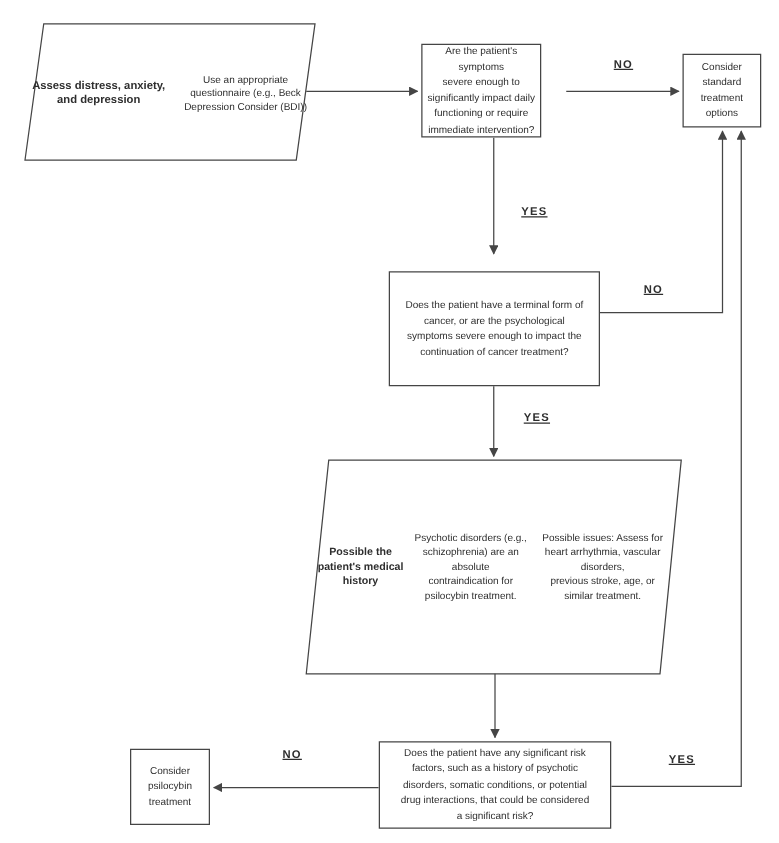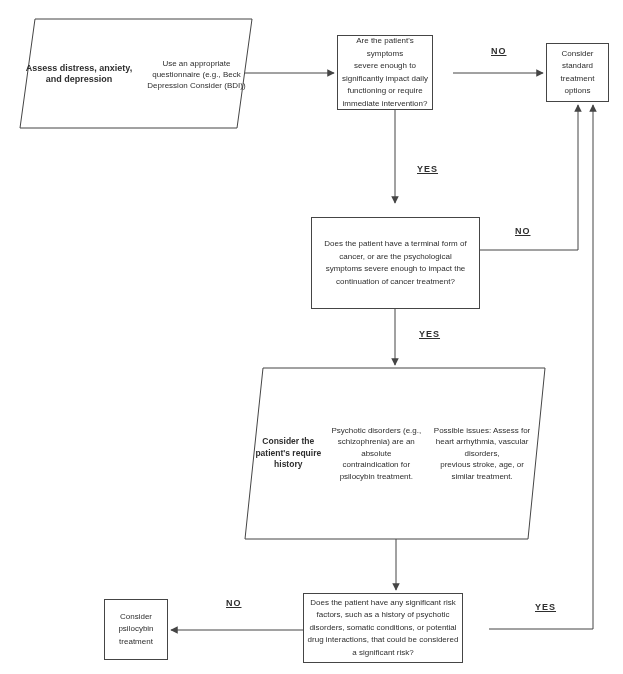--- a/index.html
+++ b/index.html
@@ -27,21 +27,21 @@
     text-align:center;white-space:pre-line;background:transparent;
   }
   .assess-text{left:22px;top:24px;width:226px;height:100px;gap:9px;font-size:8px;line-height:11px;}
   .assess-heading{font-weight:bold;font-size:9px;}
   .medical-text{left:254px;top:368px;width:280px;height:171px;gap:8px;font-size:8px;line-height:11.5px;}
   .medical-heading{font-weight:bold;font-size:8.5px;}
   .medical-para b{font-weight:normal;}
   .node-symptoms{left:337px;top:35px;width:96px;height:75px;}
   .node-standard{left:546px;top:43px;width:63px;height:59px;}
   .node-cancer{left:311px;top:206px;width:169px;height:92px;margin-top:11px;}
-  .node-risk{left:303px;top:593px;width:160px;height:70px;}
+  .node-risk{left:303px;top:593px;width:186px;height:70px;}
   .node-psilocybin{left:104px;top:599px;width:64px;height:61px;}
   .elabel{
     position:absolute;font-weight:bold;font-size:9px;letter-spacing:1px;color:var(--text);
     line-height:11px;
     text-decoration:underline;
   }
   .lbl-no1{left:491px;top:46px;}
   .lbl-yes1{left:417px;top:164px;}
   .lbl-no2{left:515px;top:226px;}
   .lbl-yes2{left:419px;top:329px;}
@@ -95,21 +95,21 @@
   </div>
 
   <div class="node node-cancer">
     <span>Does the patient have a terminal form of
 cancer, or are the psychological
 symptoms severe enough to impact the
 continuation of cancer treatment?</span>
   </div>
 
   <div class="freetext medical-text">
-    <div class="medical-heading">Consider the patient's require history</div>
+    <div class="medical-heading">Possible the patient's medical history</div>
     <div class="medical-para"><b>Psychotic disorders</b><span> (e.g., schizophrenia) are an absolute
 contraindication for psilocybin treatment.</span></div>
     <div class="medical-para"><b>Possible issues</b><span>: Assess for heart arrhythmia, vascular disorders,
 previous stroke, age, or similar treatment.</span></div>
   </div>
 
   <div class="node node-risk">
     <span>Does the patient have any significant risk
 factors, such as a history of psychotic
 disorders, somatic conditions, or potential

